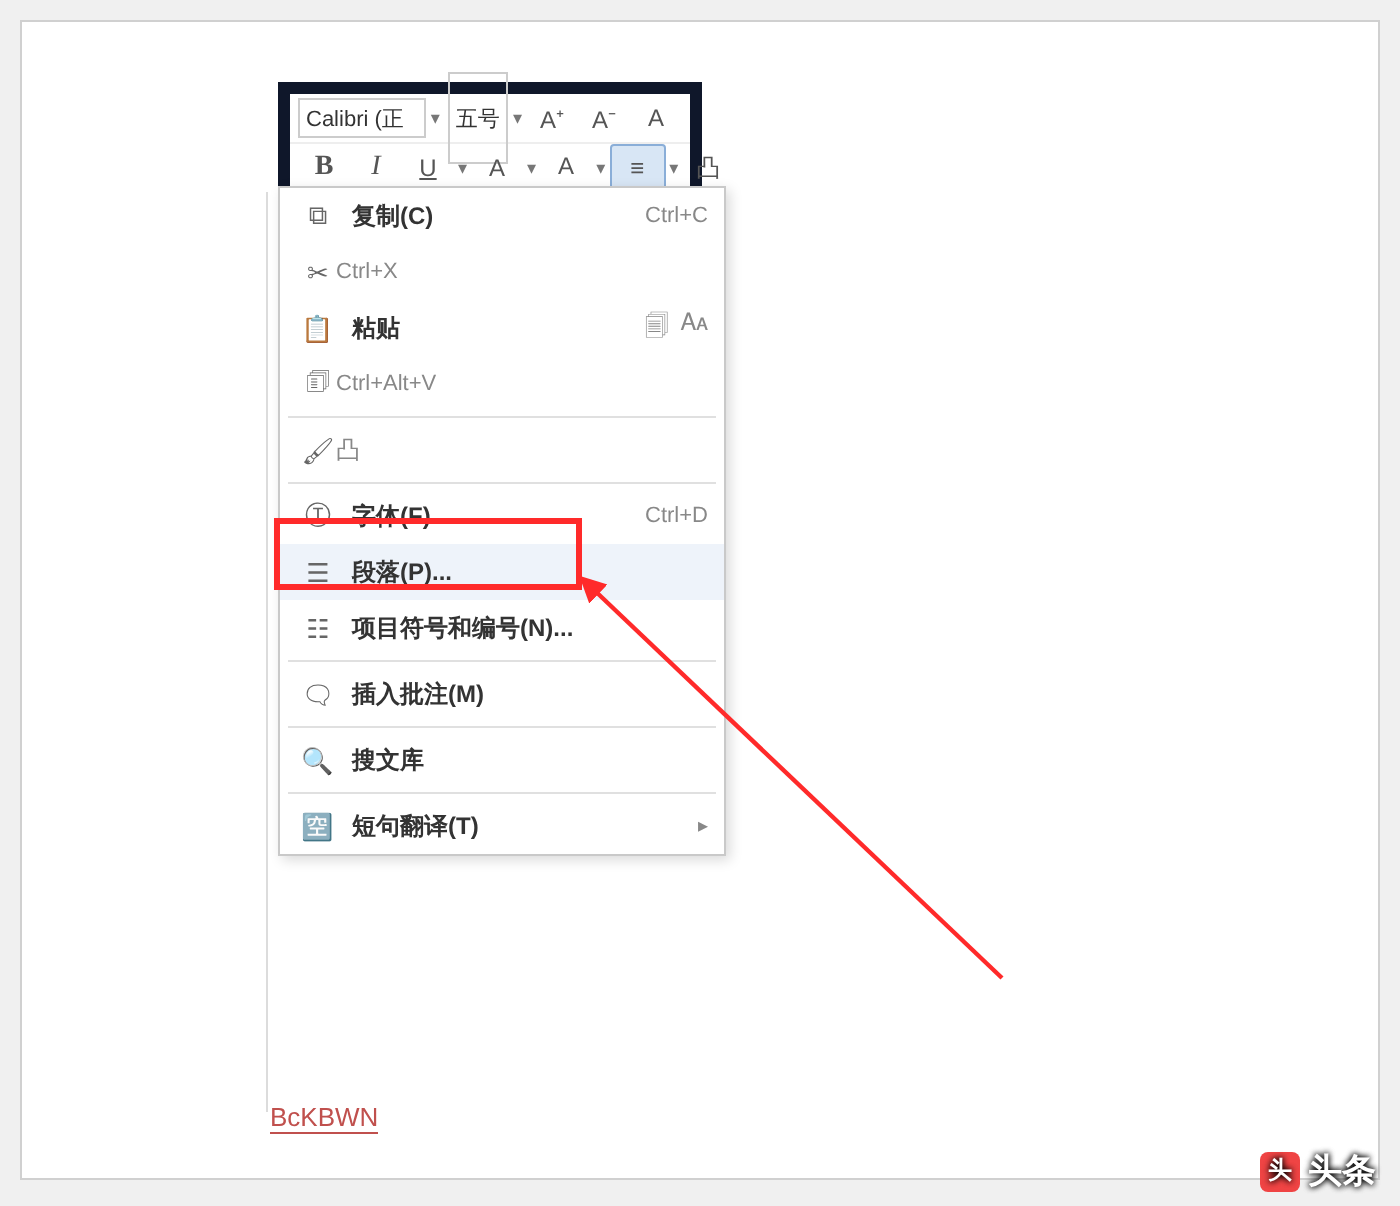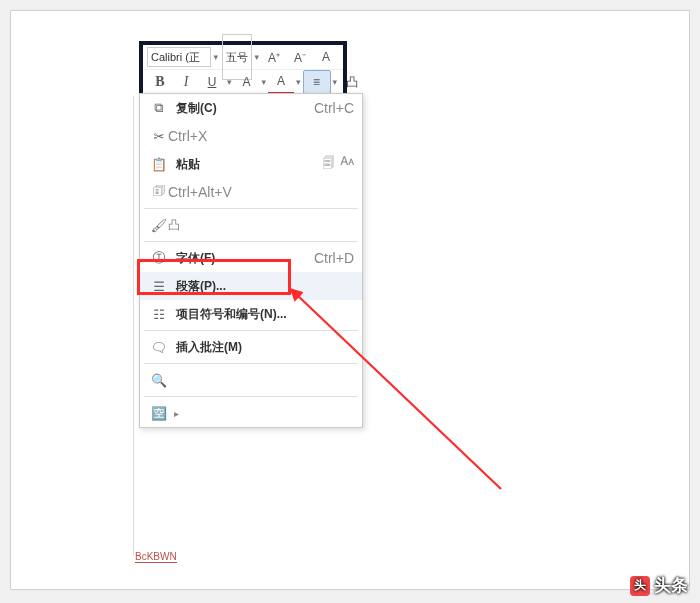--- a/index.html
+++ b/index.html
@@ -1,42 +1,42 @@
 <!DOCTYPE html>
 <html><head>
 <meta charset="utf-8">
 <style>
   html,body{margin:0;padding:0;width:700px;height:603px;background:#f0f0f0;font-family:"Microsoft YaHei",Arial,sans-serif;font-size:12px;color:#333;}
   .frame{position:absolute;left:10px;top:10px;width:680px;height:580px;background:#fff;border:1px solid #d0d0d0;box-sizing:border-box;}
   
-  .mini-toolbar{position:absolute;left:128px;top:30px;width:200px;border:4px solid #0f172a;background:#fff;}
+  .mini-toolbar{position:absolute;left:128px;top:30px;width:200px;border:6px solid #0f172a;background:#fff;}
   .mt-row{display:flex;align-items:center;height:24px;border-bottom:1px solid #eee;padding:0 4px;}
   .mt-row:last-child{border-bottom:none;}
   .mt-cell{display:flex;align-items:center;justify-content:center;height:22px;min-width:22px;padding:0 2px;color:#555;cursor:default;}
   .font-name{width:75px;border:1px solid #ccc;height:18px;font-size:11px;padding:0 3px;display:flex;align-items:center;overflow:hidden;white-space:nowrap;}
   .font-size{width:30px;border:1px solid #ccc;height:18px;font-size:11px;padding:13px 3px;display:flex;align-items:center;margin-left:2px;}
   .carat{font-size:9px;color:#777;padding:0 2px;}
   .bold{font-weight:bold;font-family:"Times New Roman";font-size:14px;}
   .under{text-decoration:underline;}
   .ital{font-style:italic;font-family:"Times New Roman";font-size:14px;}
   .active{background:#d8e6f5;border:1px solid #8aaed8;border-radius:2px;}
   
   .context-menu{position:absolute;left:128px;top:82px;width:222px;background:#fff;border:1px solid #c9c9c9;box-shadow:2px 2px 6px rgba(0,0,0,0.15);}
   .cm-item{display:flex;align-items:center;height:28px;padding:0 8px 0 10px;cursor:default;color:#333;position:relative;}
   .cm-item.hover{background:#eef3fa;}
   .cm-icon{width:18px;text-align:center;color:#666;font-size:13px;}
   .cm-label{flex:1;padding-left:8px;font-size:12px;font-weight:bold;}
-  .cm-shortcut{font-size:14px;color:#888;}
+  .cm-shortcut{font-size:11px;color:#888;}
   .cm-sub{font-size:10px;color:#888;padding-left:6px;}
   .cm-sep{height:1px;background:#e0e0e0;margin:2px 4px;}
   .cm-right-icons{display:flex;gap:6px;color:#888;font-size:12px;}
   .highlight-box{position:absolute;left:126px;top:248px;width:148px;height:30px;border:3px solid #ff2a2a;pointer-events:none;}
   
   svg.arrow{position:absolute;left:265px;top:268px;pointer-events:none;}
-  .doc-text{position:absolute;left:124px;top:540px;font-size:10px;color:#c0504d;border-bottom:1px solid #c0504d;}
+  .doc-text{position:absolute;left:124px;top:540px;font-size:13px;color:#c0504d;border-bottom:1px solid #c0504d;}
   .ruler-stub{position:absolute;left:122px;top:85px;width:0;height:460px;border-left:1px solid #dcdcdc;}
   .attribution{position:absolute;right:12px;bottom:6px;font-size:17px;color:#fff;text-shadow:0 0 3px #000,0 0 3px #000;font-weight:600;display:flex;align-items:center;gap:4px;}
   .attribution .logo{width:20px;height:20px;border-radius:4px;background:#ef4444;display:flex;align-items:center;justify-content:center;color:#fff;font-size:12px;font-weight:bold;}
 </style>
 </head>
 <body>
 
 <div class="frame">
   <div class="ruler-stub"></div>
 
@@ -107,24 +107,26 @@
       <span class="cm-label">项目符号和编号(N)...</span>
     </div>
     <div class="cm-sep"></div>
     <div class="cm-item">
       <span class="cm-icon">🗨</span>
       <span class="cm-label">插入批注(M)</span>
     </div>
     <div class="cm-sep"></div>
     <div class="cm-item">
       <span class="cm-icon">🔍</span>
+      <span class="cm-label">搜文库</span>
     </div>
     <div class="cm-sep"></div>
     <div class="cm-item">
       <span class="cm-icon">🈳</span>
+      <span class="cm-label">短句翻译(T)</span>
       <span class="cm-sub">▸</span>
     </div>
   </div>
 
   <div class="highlight-box"></div>
 
   <svg class="arrow" width="240" height="230">
     <defs>
         <marker id="ah" markerWidth="10" markerHeight="10" refX="2" refY="3" orient="auto">
       <path d="M0,0 L6,3 L0,6 Z" fill="#ff2a2a"></path>

